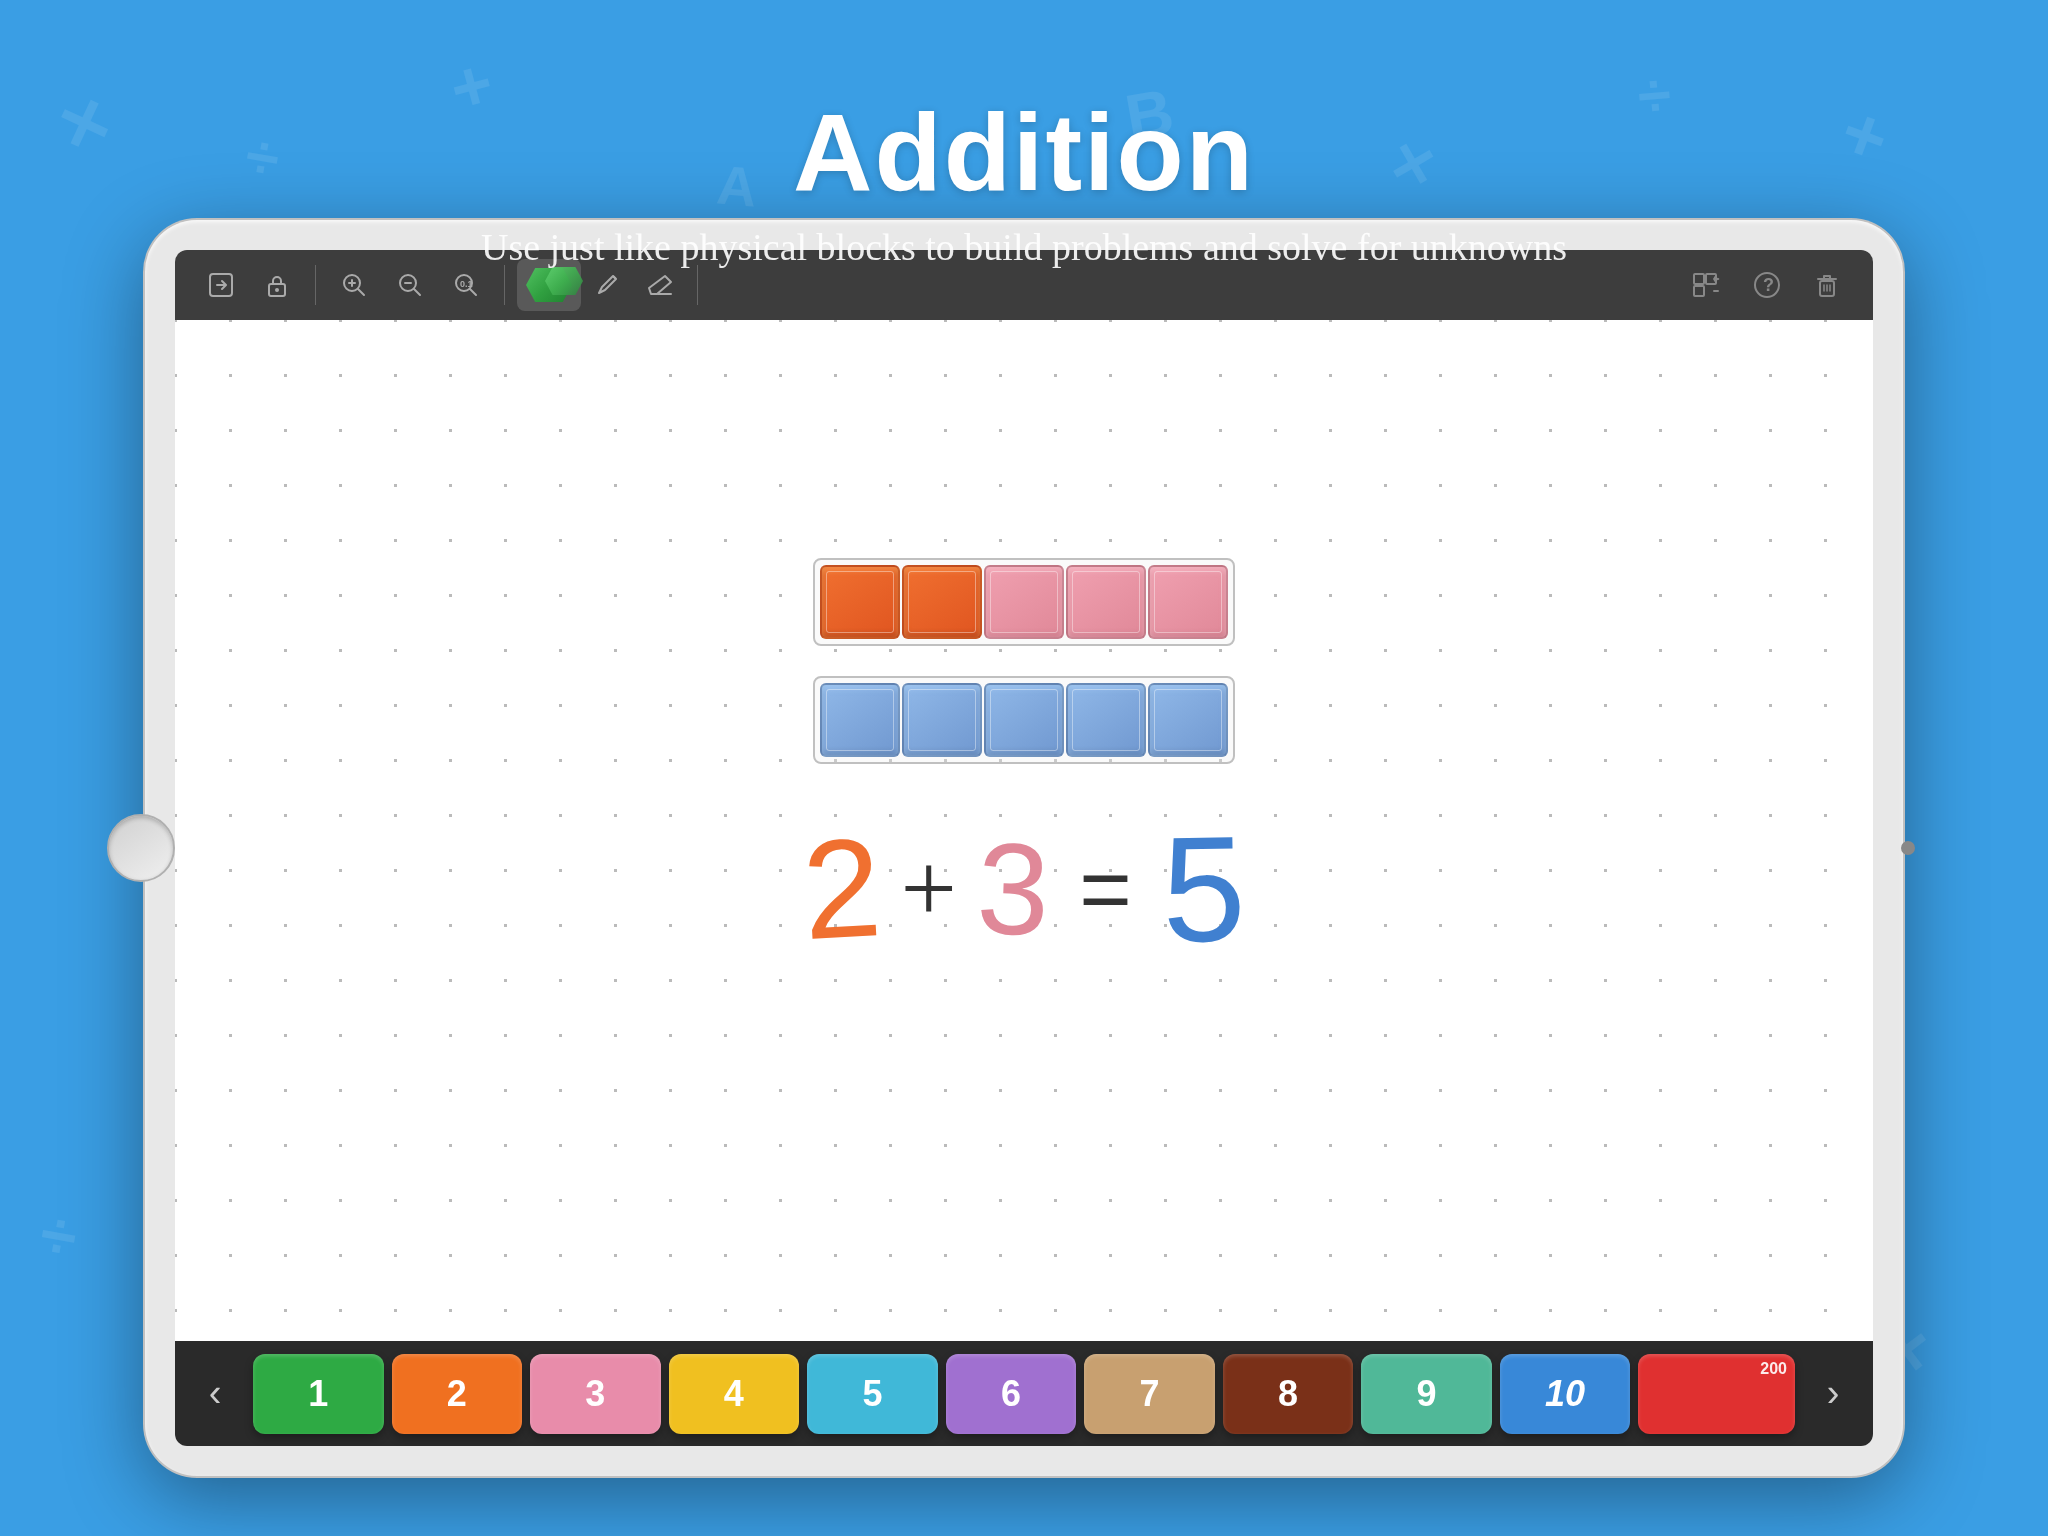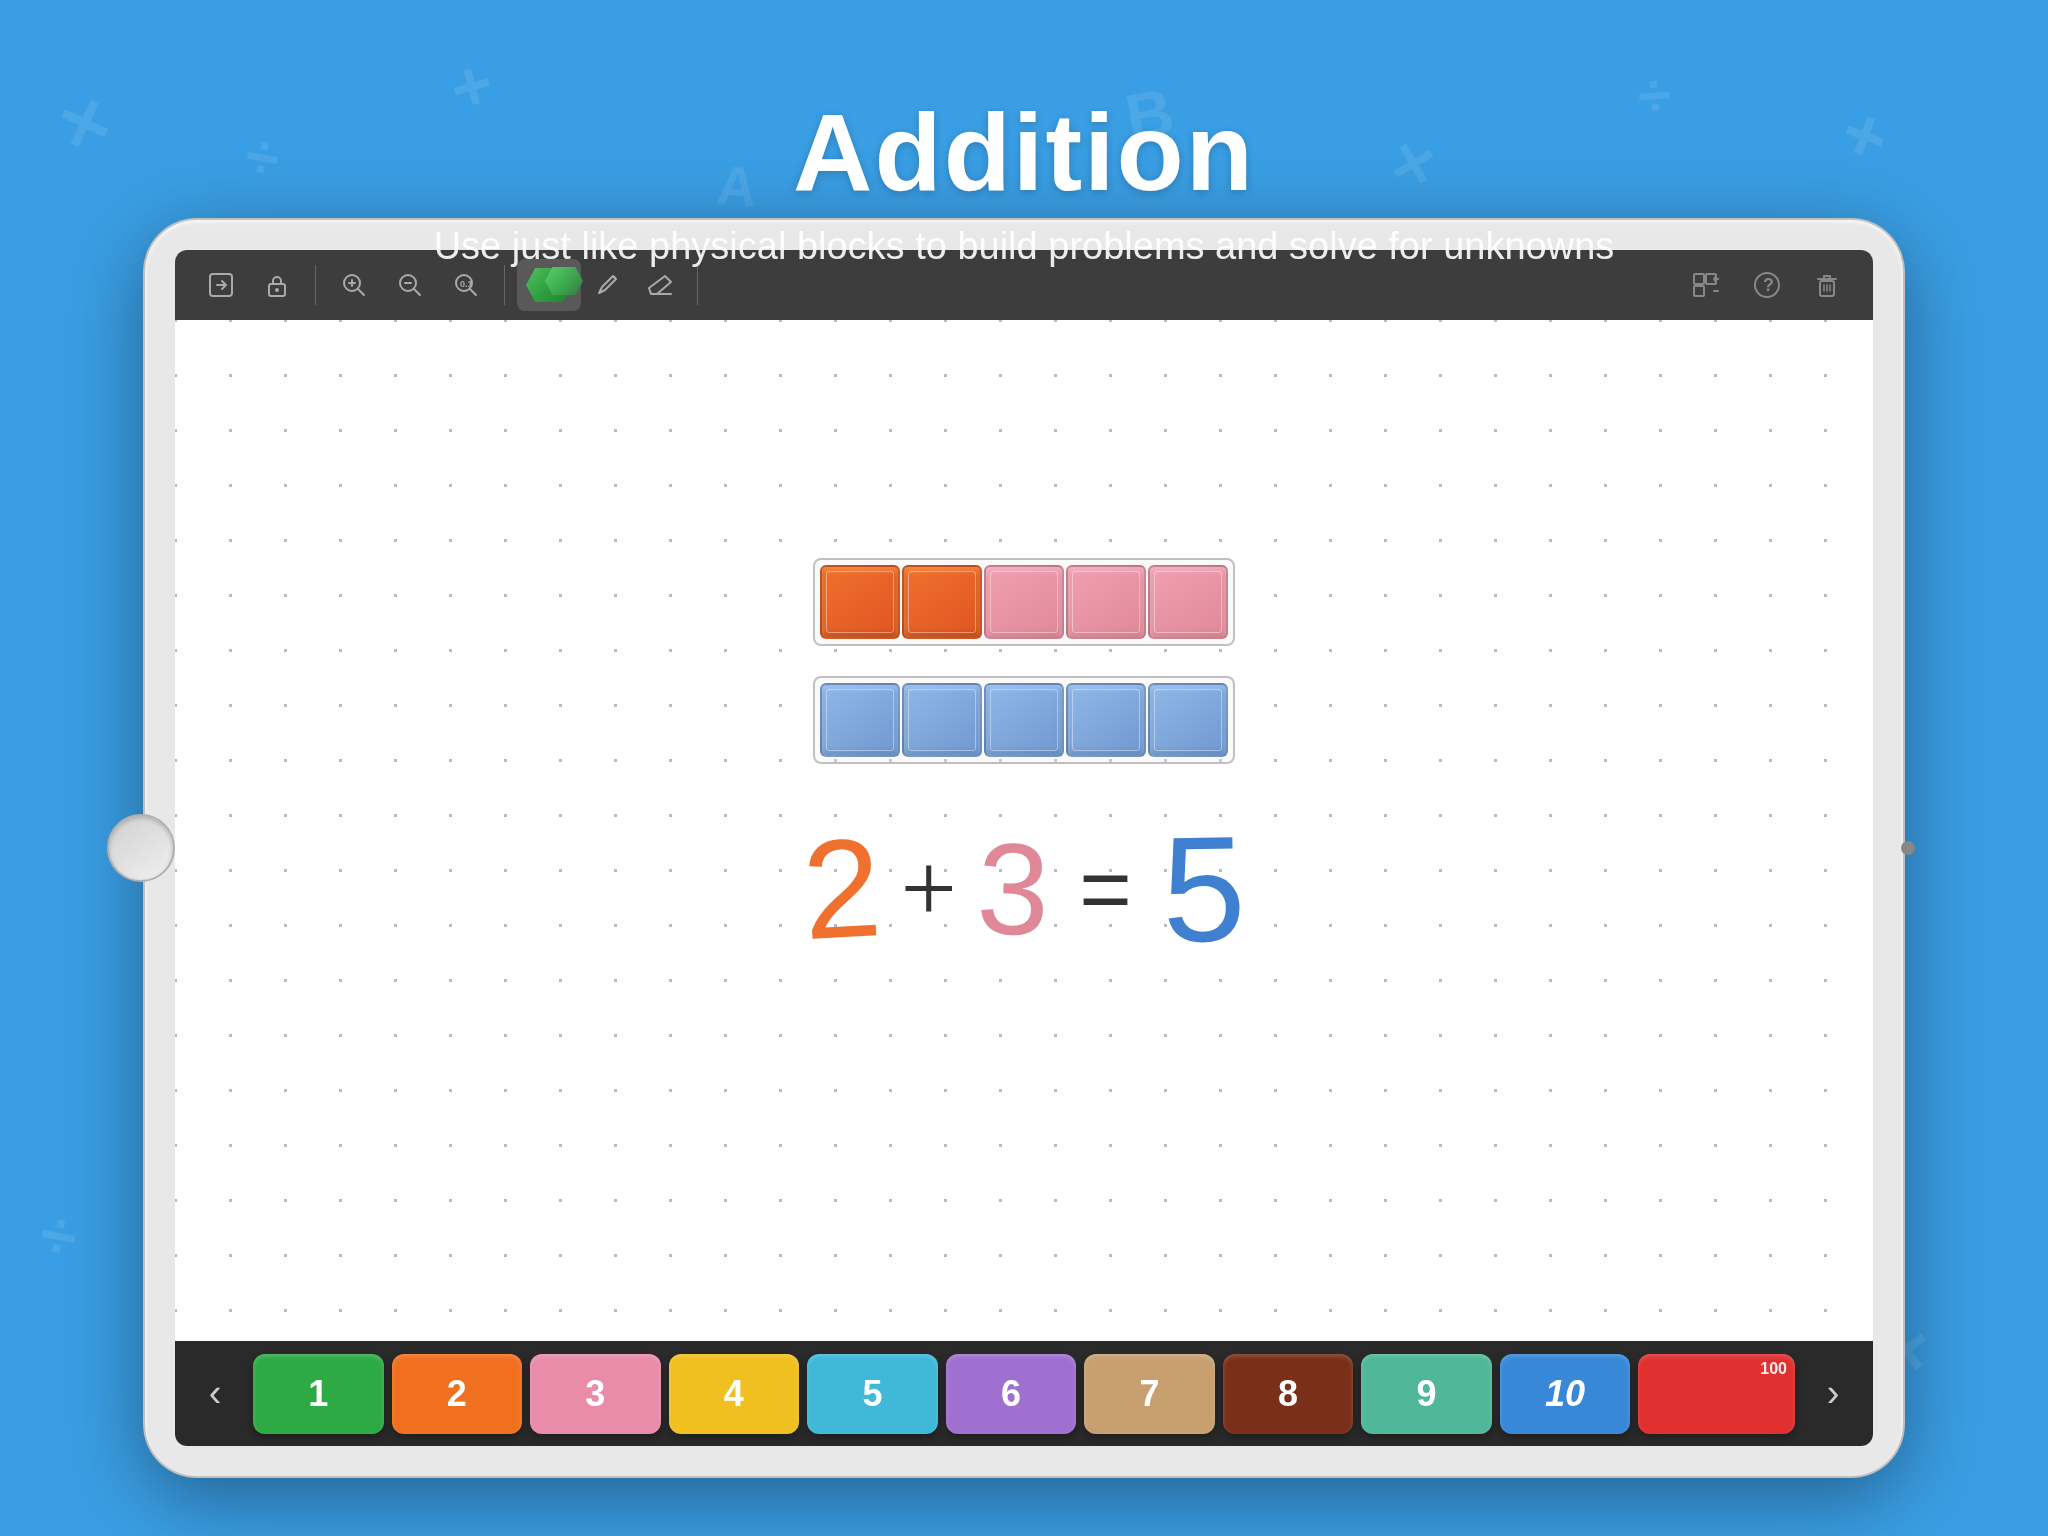--- a/index.html
+++ b/index.html
@@ -43,20 +43,21 @@
       font-weight: 700;
       color: white;
       text-shadow: 0 2px 8px rgba(0,0,0,0.2);
       letter-spacing: 2px;
     }
     .app-subtitle {
       font-size: 38px;
       color: rgba(255,255,255,0.9);
       margin-top: 10px;
       font-weight: 400;
+      font-family: Liberation Serif, serif;
     }
 
     
     .ipad-frame {
       position: absolute;
       top: 220px;
       left: 145px;
       right: 145px;
       bottom: 60px;
       background: #e8e8e8;
@@ -538,20 +539,20 @@
       <div class="num-tile" style="background:#7a3018;">
         <span class="tile-label">8</span>
       </div>
       <div class="num-tile" style="background:#50b898;">
         <span class="tile-label">9</span>
       </div>
       <div class="num-tile" style="background:#3888d8;font-style:italic;">
         <span class="tile-label">10</span>
       </div>
       <div class="num-tile" style="background:#e03030;flex:1.2;">
-        <span class="tile-superscript">100</span>
+        <span class="tile-superscript">200</span>
       </div>
 
       <div class="nav-arrow">›</div>
     </div>
 
   </div>
 </div>
 
 </body></html>

